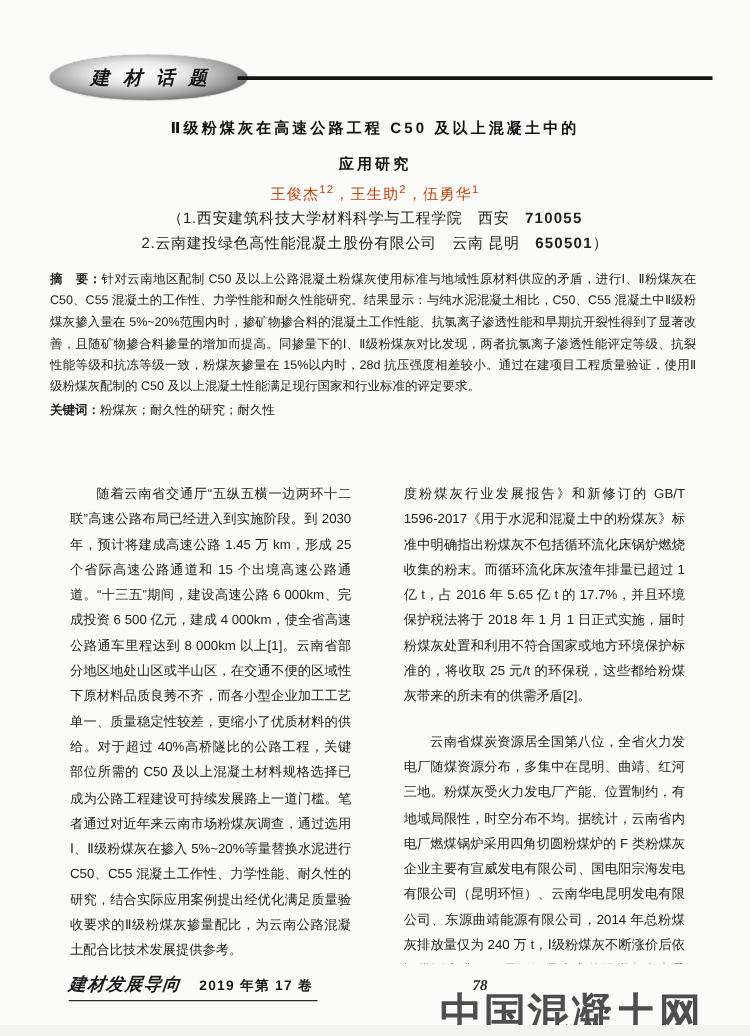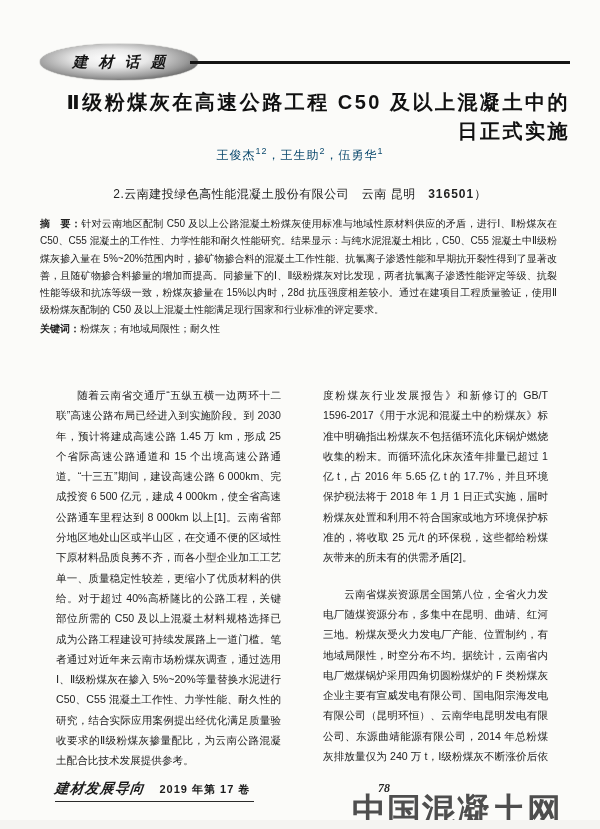--- a/index.html
+++ b/index.html
@@ -26,24 +26,24 @@
     letter-spacing:11px;text-indent:11px;
     font-style:italic;
     text-shadow:0 0 1px rgba(255,255,255,.6);
   }
   .badge-line{
     position:absolute;left:150px;right:0;top:17px;height:3px;background:#141414;
   }
   
   .title{position:absolute;left:30px;right:30px;top:88px;text-align:center;}
   .title .t1,.title .t2{
-    font-weight:bold;font-size:20px;letter-spacing:2.5px;line-height:29px;color:#111;text-align:right;
+    font-weight:bold;font-size:12px;letter-spacing:2.5px;line-height:29px;color:#111;
   }
   
-  .authors{position:absolute;left:0;right:0;top:146px;text-align:center;font-size:12px;letter-spacing:1px;color:#0c4a6e;}
+  .authors{position:absolute;left:0;right:0;top:146px;text-align:center;font-size:12px;letter-spacing:1px;color:#c2410c;}
   .authors sup{font-size:9px;}
   .affil{position:absolute;left:0;right:0;text-align:center;font-size:12px;color:#222;letter-spacing:.5px;}
   .affil1{top:166px;}
   .affil2{top:186px;}
   .affil b{font-weight:bold;letter-spacing:1px;}
   
   .abstract{
     position:absolute;left:40px;right:43px;top:215px;
     font-size:10px;line-height:17.3px;text-align:justify;color:#222;
   }
@@ -95,34 +95,37 @@
 
   <div class="badge-row">
     <div class="badge">
       <span class="badge-label">建材话题</span>
     </div>
     <div class="badge-line"></div>
   </div>
 
   <div class="title">
     <div class="t1">Ⅱ级粉煤灰在高速公路工程 C50 及以上混凝土中的</div>
-    <div class="t2">日正式实施</div>
+    <div class="t2">应用研究</div>
   </div>
 
   <div class="authors">
     <span>王俊杰</span><sup>12</sup><span>，</span><span>王生助</span><sup>2</sup><span>，</span><span>伍勇华</span><sup>1</sup>
   </div>
 
+  <div class="affil affil1">
+    <span>（1.西安建筑科技大学材料科学与工程学院　西安　</span><b>710055</b>
+  </div>
   <div class="affil affil2">
-    <span>2.云南建投绿色高性能混凝土股份有限公司　云南 昆明　</span><b>316501</b><span>）</span>
+    <span>2.云南建投绿色高性能混凝土股份有限公司　云南 昆明　</span><b>650501</b><span>）</span>
   </div>
 
   <div class="abstract">
     <div><span class="lbl">摘　要：</span><span>针对云南地区配制 C50 及以上公路混凝土粉煤灰使用标准与地域性原材料供应的矛盾，进行Ⅰ、Ⅱ粉煤灰在 C50、C55 混凝土的工作性、力学性能和耐久性能研究。结果显示：与纯水泥混凝土相比，C50、C55 混凝土中Ⅱ级粉煤灰掺入量在 5%~20%范围内时，掺矿物掺合料的混凝土工作性能、抗氯离子渗透性能和早期抗开裂性得到了显著改善，且随矿物掺合料掺量的增加而提高。同掺量下的Ⅰ、Ⅱ级粉煤灰对比发现，两者抗氯离子渗透性能评定等级、抗裂性能等级和抗冻等级一致，粉煤灰掺量在 15%以内时，28d 抗压强度相差较小。通过在建项目工程质量验证，使用Ⅱ级粉煤灰配制的 C50 及以上混凝土性能满足现行国家和行业标准的评定要求。</span></div>
-    <div class="keywords"><span class="lbl">关键词：</span><span>粉煤灰；有地域局限性；耐久性</span></div>
+    <div class="keywords"><span class="lbl">关键词：</span><span>粉煤灰；耐久性的研究；耐久性</span></div>
   </div>
 
   <div class="columns">
     <div class="col">
       <p class="indent">随着云南省交通厅“五纵五横一边两环十二联”高速公路布局已经进入到实施阶段。到 2030 年，预计将建成高速公路 1.45 万 km，形成 25 个省际高速公路通道和 15 个出境高速公路通道。“十三五”期间，建设高速公路 6 000km、完成投资 6 500 亿元，建成 4 000km，使全省高速公路通车里程达到 8 000km 以上[1]。云南省部分地区地处山区或半山区，在交通不便的区域性下原材料品质良莠不齐，而各小型企业加工工艺单一、质量稳定性较差，更缩小了优质材料的供给。对于超过 40%高桥隧比的公路工程，关键部位所需的 C50 及以上混凝土材料规格选择已成为公路工程建设可持续发展路上一道门槛。笔者通过对近年来云南市场粉煤灰调查，通过选用Ⅰ、Ⅱ级粉煤灰在掺入 5%~20%等量替换水泥进行 C50、C55 混凝土工作性、力学性能、耐久性的研究，结合实际应用案例提出经优化满足质量验收要求的Ⅱ级粉煤灰掺量配比，为云南公路混凝土配合比技术发展提供参考。</p>
       <div class="h-sec h-mid">
         <span class="num">1</span><span>这些都给粉煤灰带来的所未有的供需矛盾</span>
       </div>
 
     </div>

